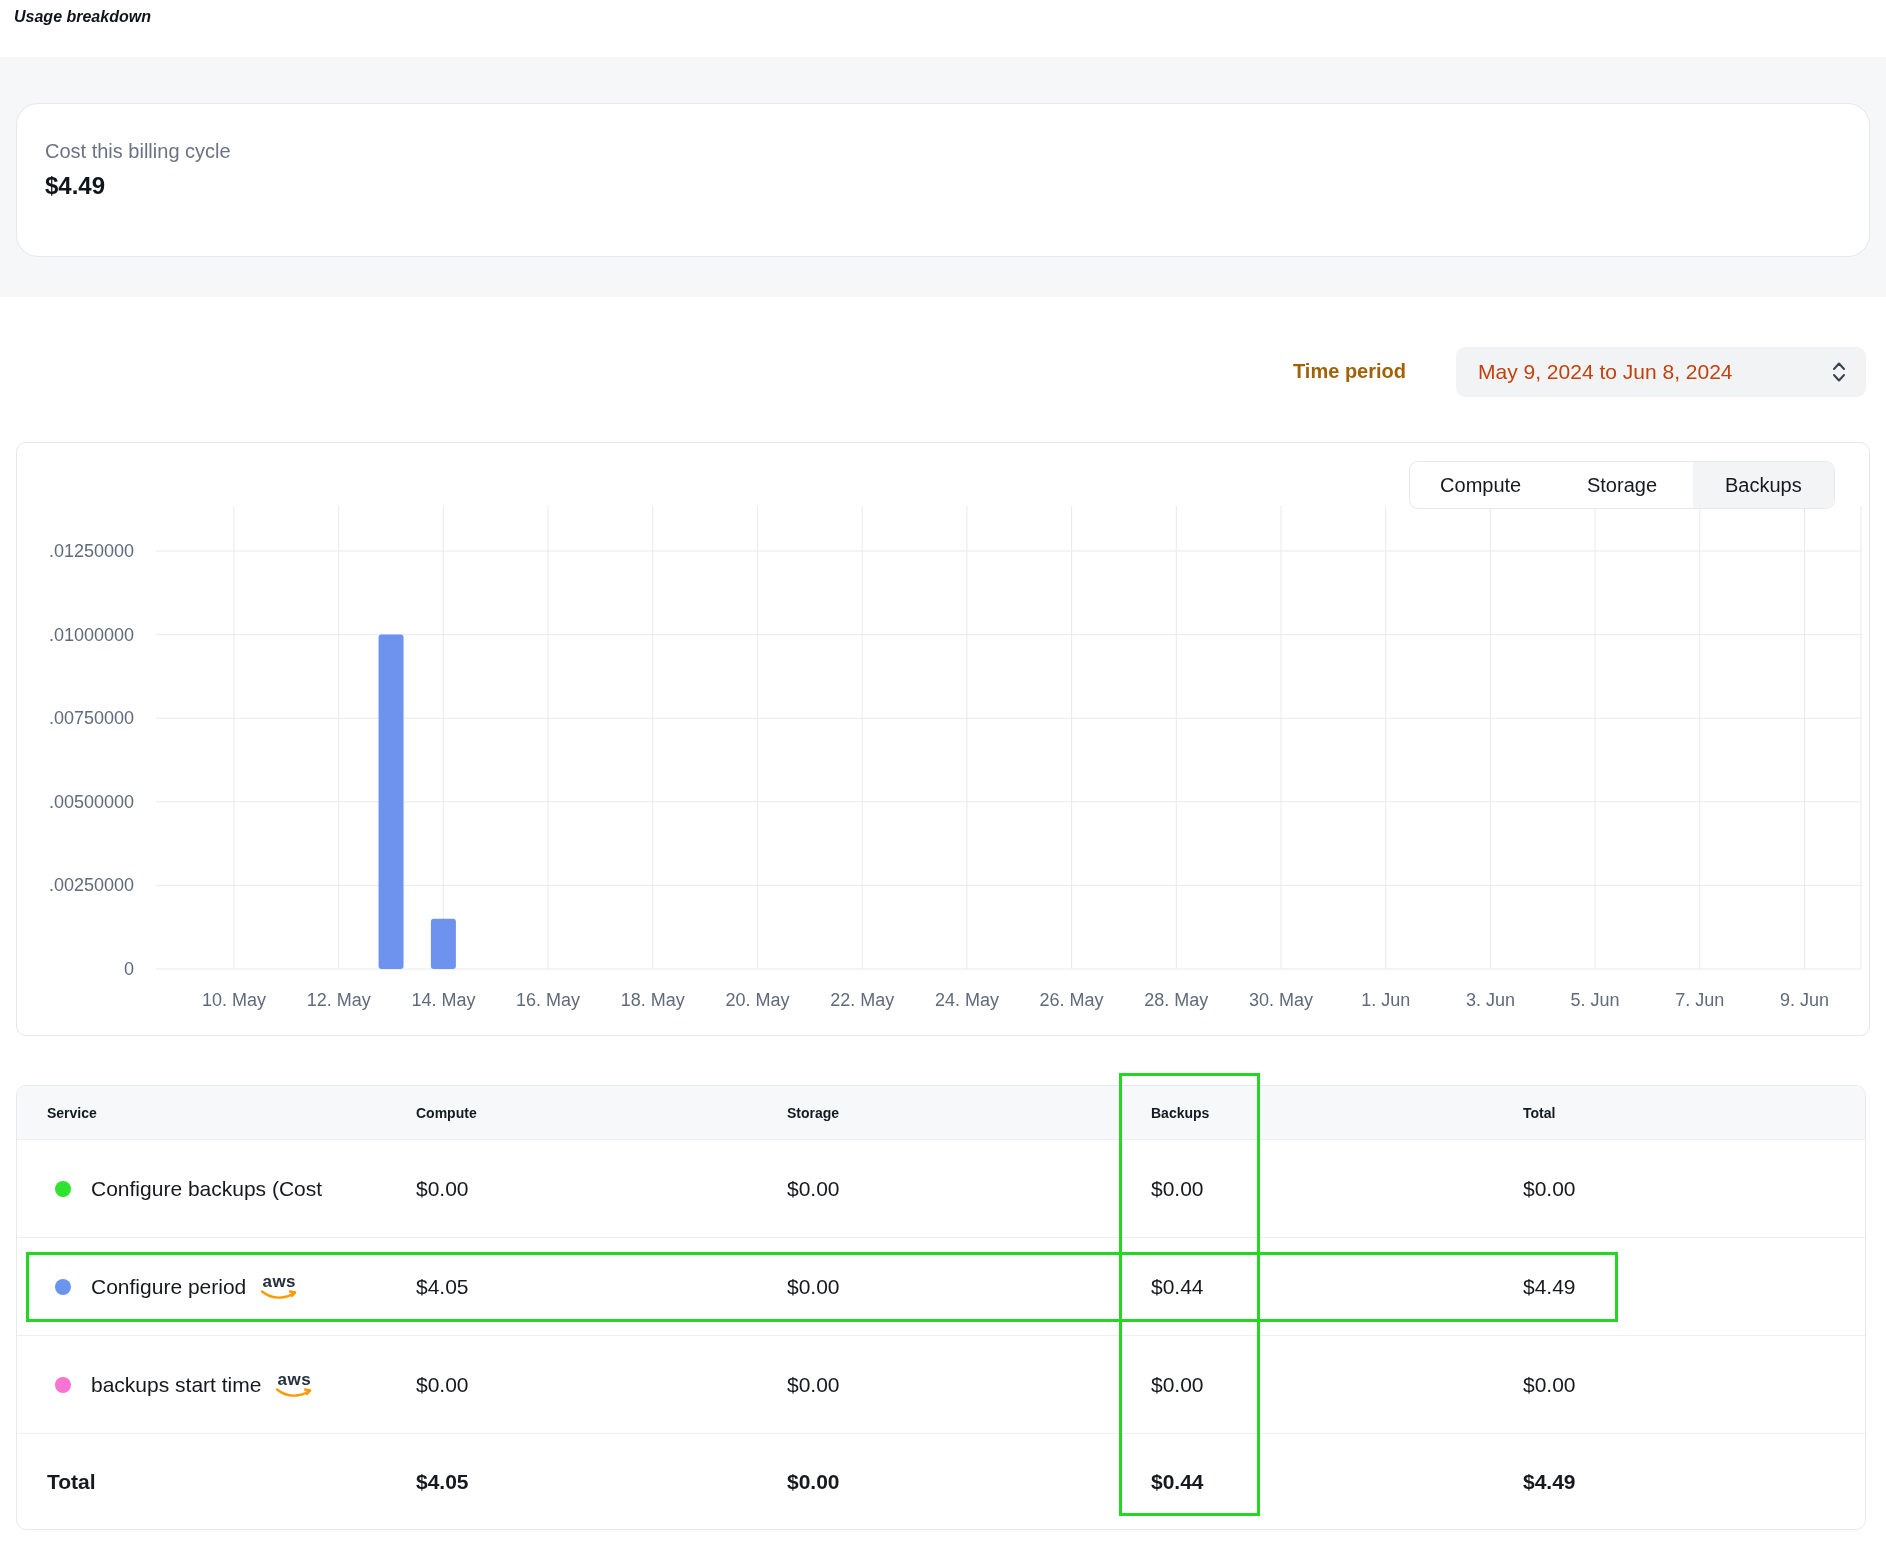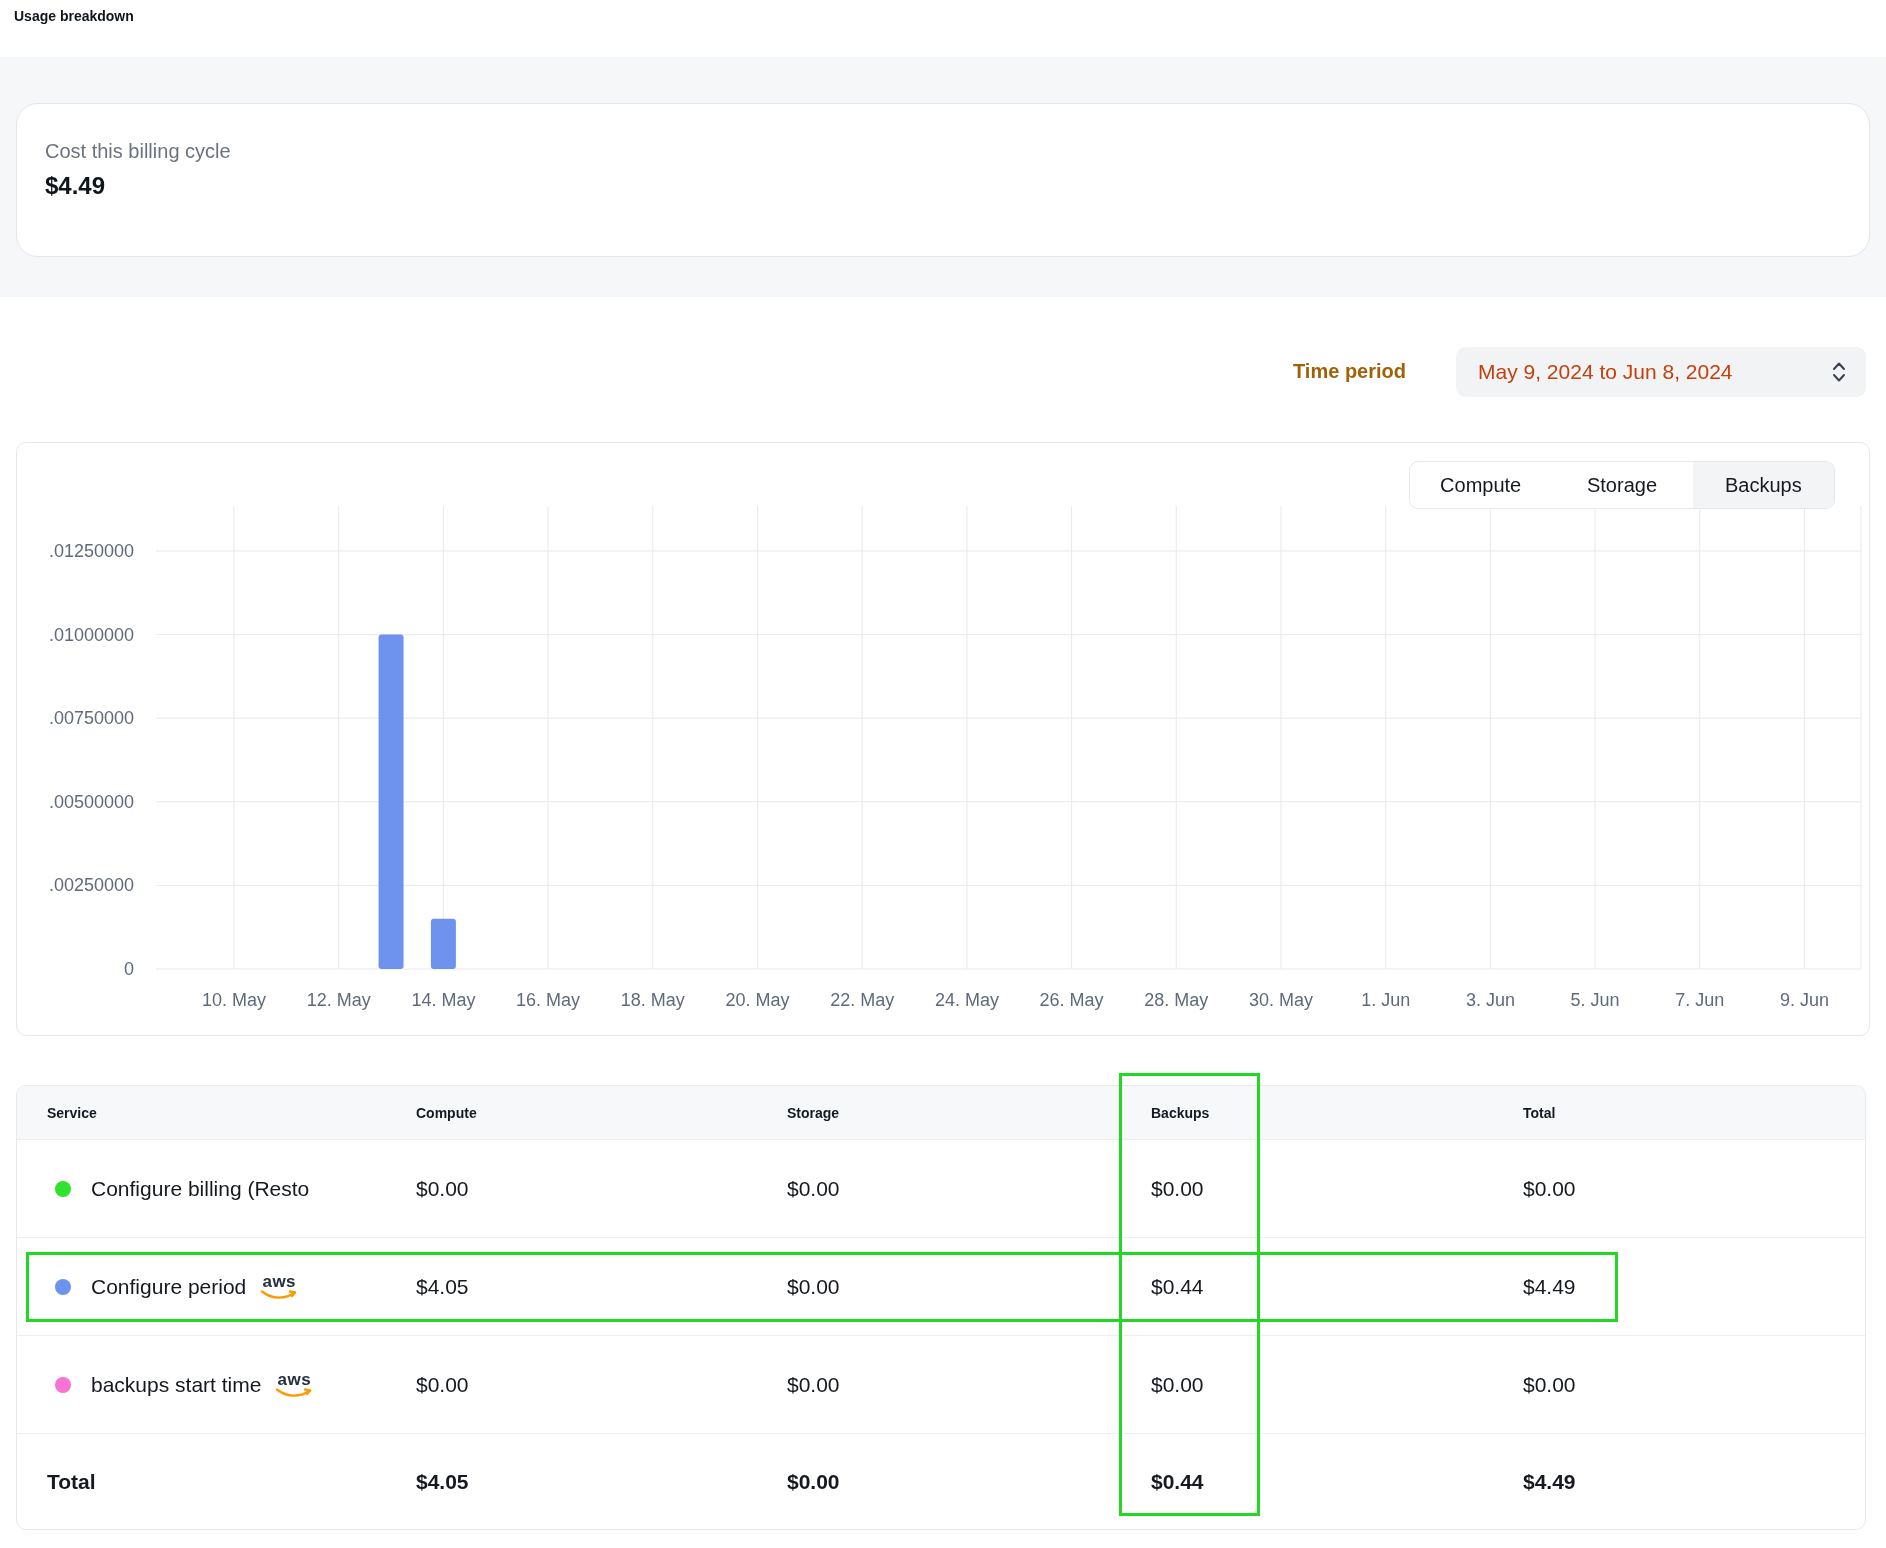--- a/index.html
+++ b/index.html
@@ -2,21 +2,21 @@
 <html><head>
 <meta charset="utf-8">
 <style>
   * { margin:0; padding:0; box-sizing:border-box; }
   html,body { width:1886px; height:1548px; background:#fff;
     font-family:"Liberation Sans", sans-serif; color:#141a22; overflow:hidden; position:relative; }
 
   .abs { position:absolute; }
 
   
-  .page-title { left:14px; top:8px; font-size:14px; font-weight:700; color:#10151c; }
+  .page-title { left:14px; top:8px; font-size:16px; font-weight:700; color:#10151c;font-style:italic; }
 
   
   .cost-band { left:0; top:57px; width:1886px; height:240px; background:#f6f7f8; }
   .cost-card { left:16px; top:103px; width:1854px; height:154px; background:#fff;
     border:1px solid #e5e7eb; border-radius:22px; }
   .cost-label { left:28px; top:36px; font-size:20px; color:#6b7280; }
   .cost-value { left:28px; top:68px; font-size:24px; font-weight:700; color:#10151c; }
 
   
   .tp-label { left:1293px; top:360px; font-size:20px; font-weight:700; color:#a16207; }
@@ -139,21 +139,21 @@
       <div class="hcell" style="left: 30px;">Service</div>
       <div class="hcell" style="left: 399px;">Compute</div>
       <div class="hcell" style="left: 770px;">Storage</div>
       <div class="hcell" style="left: 1134px;">Backups</div>
       <div class="hcell" style="left: 1506px;">Total</div>
     </div>
   <div>
       <div class="t-row">
         <span class="dot" style="background: rgb(47, 227, 47);"></span>
         <div class="svc-text">
-          <span>Configure billing (Resto</span>
+          <span>Configure backups (Cost</span>
         </div>
         <div class="cell" style="left: 399px;">$0.00</div>
         <div class="cell" style="left: 770px;">$0.00</div>
         <div class="cell" style="left: 1134px;">$0.00</div>
         <div class="cell" style="left: 1506px;">$0.00</div>
       </div>
       <div class="t-row">
         <span class="dot" style="background: rgb(107, 147, 240);"></span>
         <div class="svc-text">
           <span>Configure period</span>

